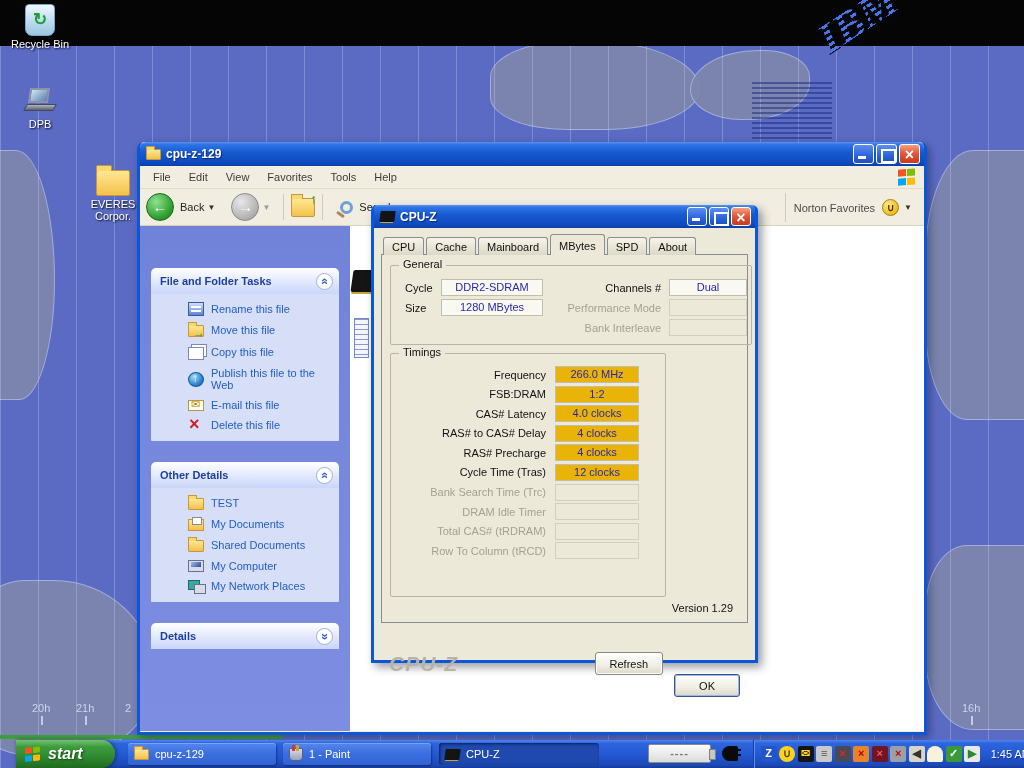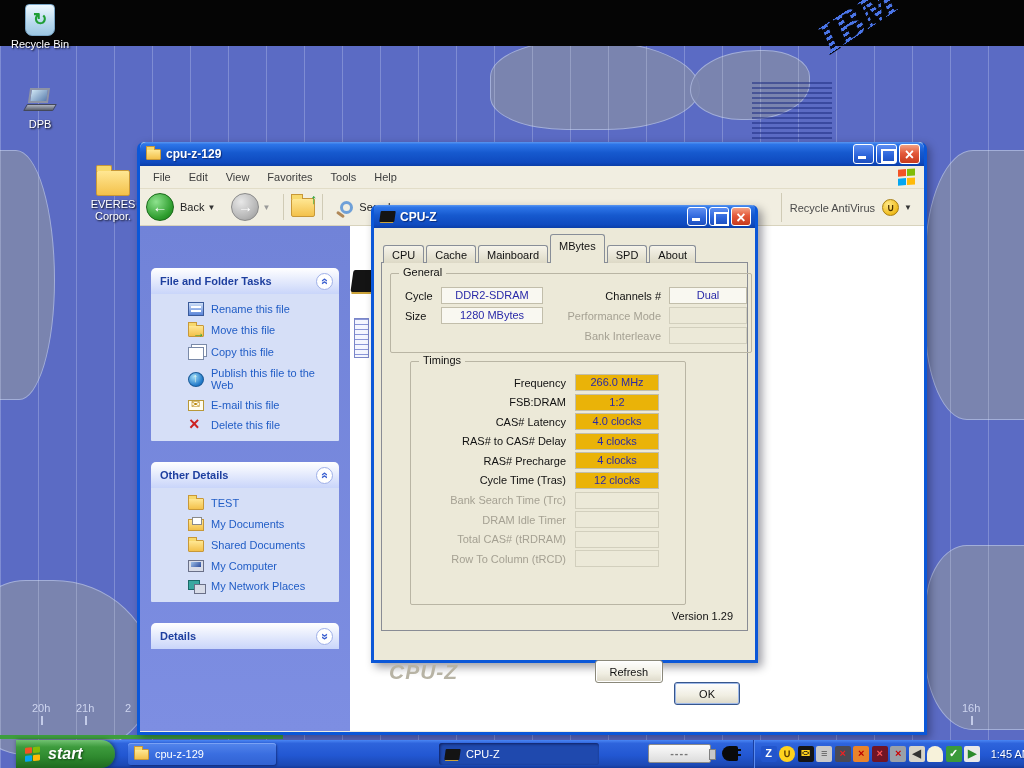--- a/index.html
+++ b/index.html
@@ -131,28 +131,28 @@
   .cpuz { position:absolute; left:371px; top:205px; width:387px; height:458px; z-index:20;
     border:3px solid #0b57d8; border-top:none; border-radius:6px 6px 0 0; background:#ece9d8;
     box-shadow:4px 4px 10px rgba(0,0,20,.4); }
   .cpuz .xp-titlebar { height:23px; border-radius:4px 4px 0 0; }
   .cpuz .xp-btn { width:20px; height:19px; }
   .chip-ico { width:15px; height:11px; background:#141414; border-radius:1px; transform:skewX(-8deg);
     box-shadow:0 2px 0 -1px #caa23a; }
   .cpuz-body { padding:6px 7px 0 7px; }
   .tabs { display:flex; position:relative; z-index:2; padding-left:2px; }
   .tab { border:1px solid #888e98; border-bottom:none; border-radius:3px 3px 0 0; margin-right:2px;
-    padding:3px 8px 2px 8px; background:linear-gradient(180deg,#f6f4ea,#ddd9c6); margin-top:11px; color:#111; }
+    padding:3px 8px 2px 8px; background:linear-gradient(180deg,#f6f4ea,#ddd9c6); margin-top:3px; color:#111; }
   .tab.active { background:#ece9d8; margin-top:0; padding-top:5px; position:relative; }
   .tab.active::after { content:""; position:absolute; left:0; right:0; bottom:-1px; height:2px; background:#ece9d8; }
   .tabpage { border:1px solid #898c95; margin-top:-1px; height:369px; position:relative; background:#ece9d8; }
   .groupbox { position:absolute; border:1px solid #b9b5a4; border-radius:2px; }
   .gb-legend { position:absolute; top:-8px; left:8px; background:#ece9d8; padding:0 4px; color:#111; }
   .gb-general { left:8px; top:10px; width:362px; height:80px; }
-  .gb-timings { left:8px; top:98px; width:276px; height:244px;margin-left:20px; }
+  .gb-timings { left:8px; top:98px; width:276px; height:244px; }
   .fld { position:absolute; height:17px; border:1px solid #c2beab; background:#f9f8f1; color:#2929a8;
     text-align:center; line-height:15px; font-size:11px; }
   .fld.dis { background:#ece9d8; border-color:#d2cfbd; color:transparent; }
   .glabel { position:absolute; color:#111; }
   .glabel.dis { color:#a5a193; }
   .t-rows { position:absolute; left:6px; top:12px; right:6px; }
   .t-row { display:flex; align-items:center; height:17px; margin-bottom:2.6px; }
   .t-row .tl { width:158px; text-align:right; padding-right:9px; color:#111; }
   .t-row .tv { width:84px; height:17px; border:1px solid #c2beab; background:#eab308; color:#2929a8; text-align:center; line-height:15px; }
   .t-row.disabled .tl { color:#a5a193; }
@@ -265,21 +265,21 @@
     <span class="back-lbl">Back</span>
     <span class="dd-arrow">▼</span>
     <div class="nav-circle nav-fwd"></div>
     <span class="dd-arrow" style="margin-left:3px;color:#999">▼</span>
     <div class="tb-sep"></div>
     <div class="folder-up"></div>
     <div class="tb-sep"></div>
     <div class="magnifier"></div>
     <span class="search-lbl">Search</span>
     <div class="norton-area">
-      <span class="norton-lbl">Recycle AntiVirus</span>
+      <span class="norton-lbl">Norton Favorites</span>
       <span class="norton-ico">∪</span>
       <span class="dd-arrow" style="margin:0 0 0 5px">▼</span>
     </div>
   </div>
   <div class="explorer-content">
     <div class="taskpane">
 
       <div class="tp-section">
         <div class="tp-head">
           <span class="tp-title">File and Folder Tasks</span>
@@ -452,20 +452,24 @@
         <i class="fr"></i>
         <i class="fg"></i>
         <i class="fb"></i>
         <i class="fy"></i>
       </span>
     <span class="start-txt">start</span>
   </div>
   <div class="task-btn" style="left:112px; width:148px;">
     <span class="tb-folder"></span>
     <span class="tlabel">cpu-z-129</span>
+  </div>
+  <div class="task-btn" style="left:267px; width:148px;">
+    <span class="tb-paint"></span>
+    <span class="tlabel">1 - Paint</span>
   </div>
   <div class="task-btn pressed" style="left:423px; width:160px;">
     <span class="tb-chip"></span>
     <span class="tlabel">CPU-Z</span>
   </div>
   <div class="deskband">----</div>
   <div class="plug-ico"></div>
   <div class="tray">
     <div style="display:flex;" id="tray-icons">
         <div class="tray-ico" style="background: rgb(34, 85, 204); color: rgb(255, 255, 255);">Z</div>

